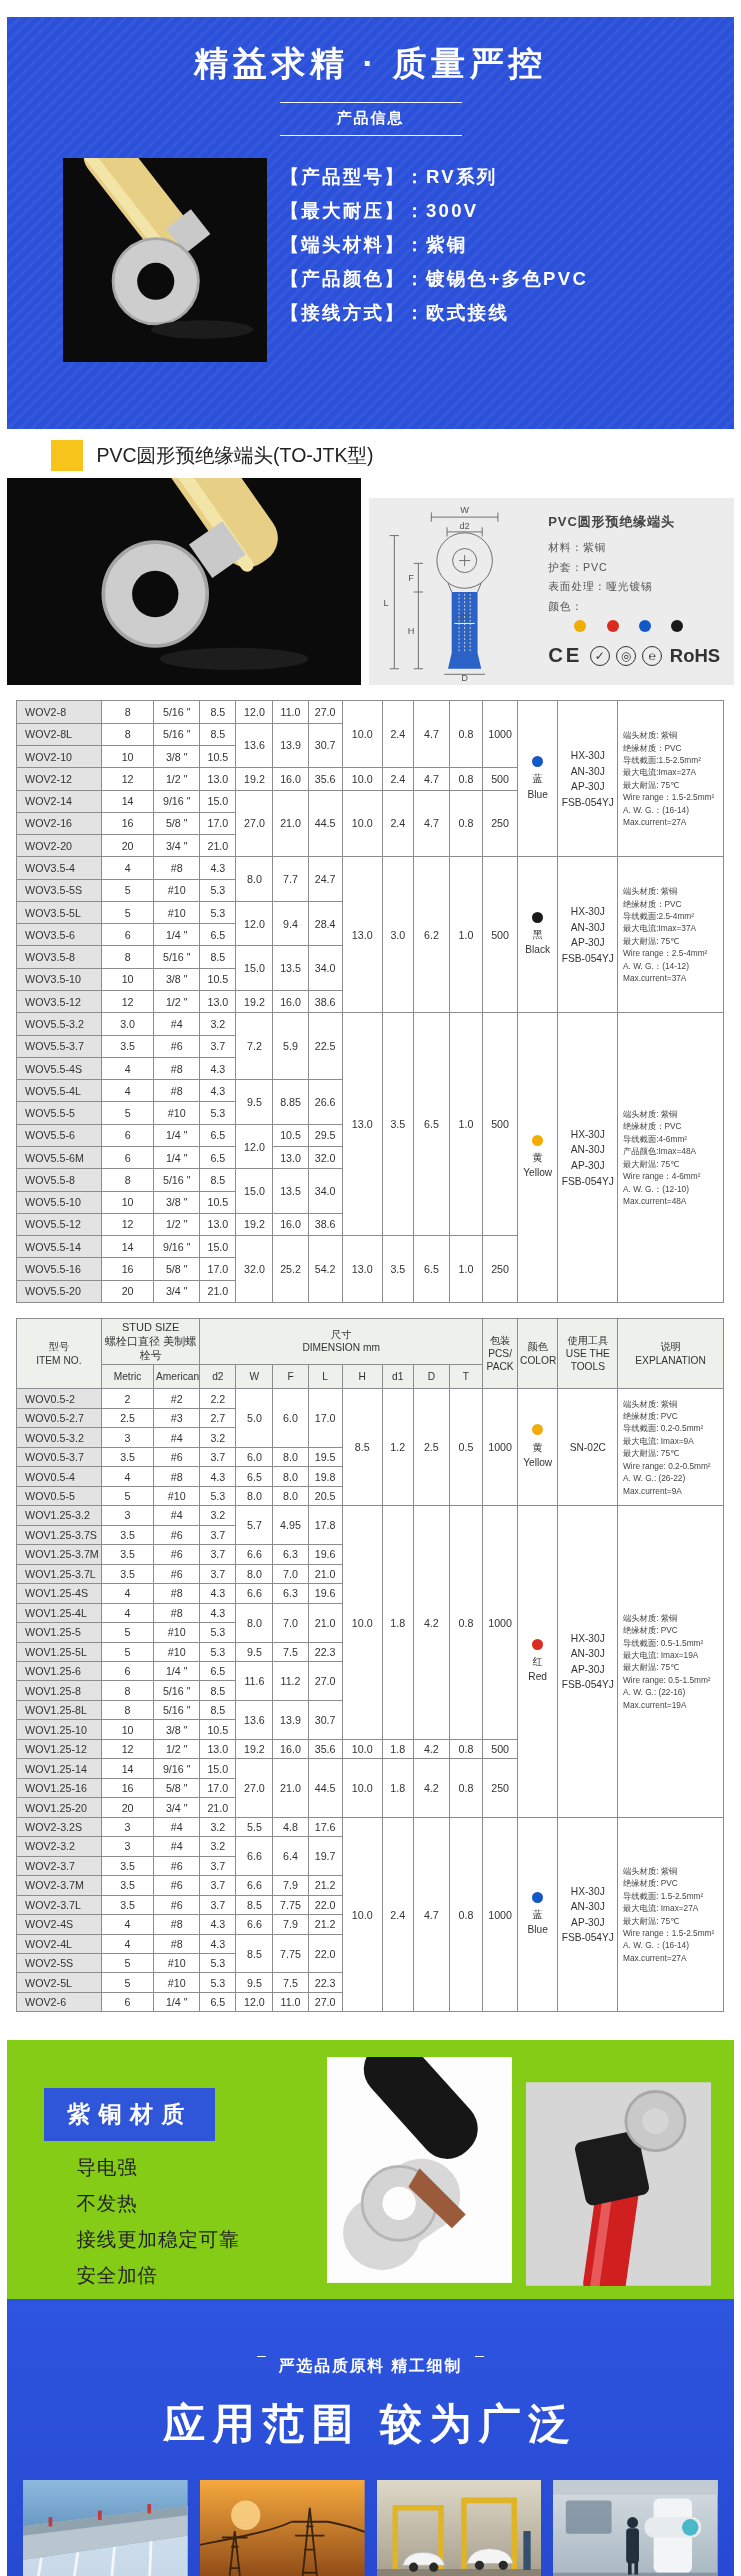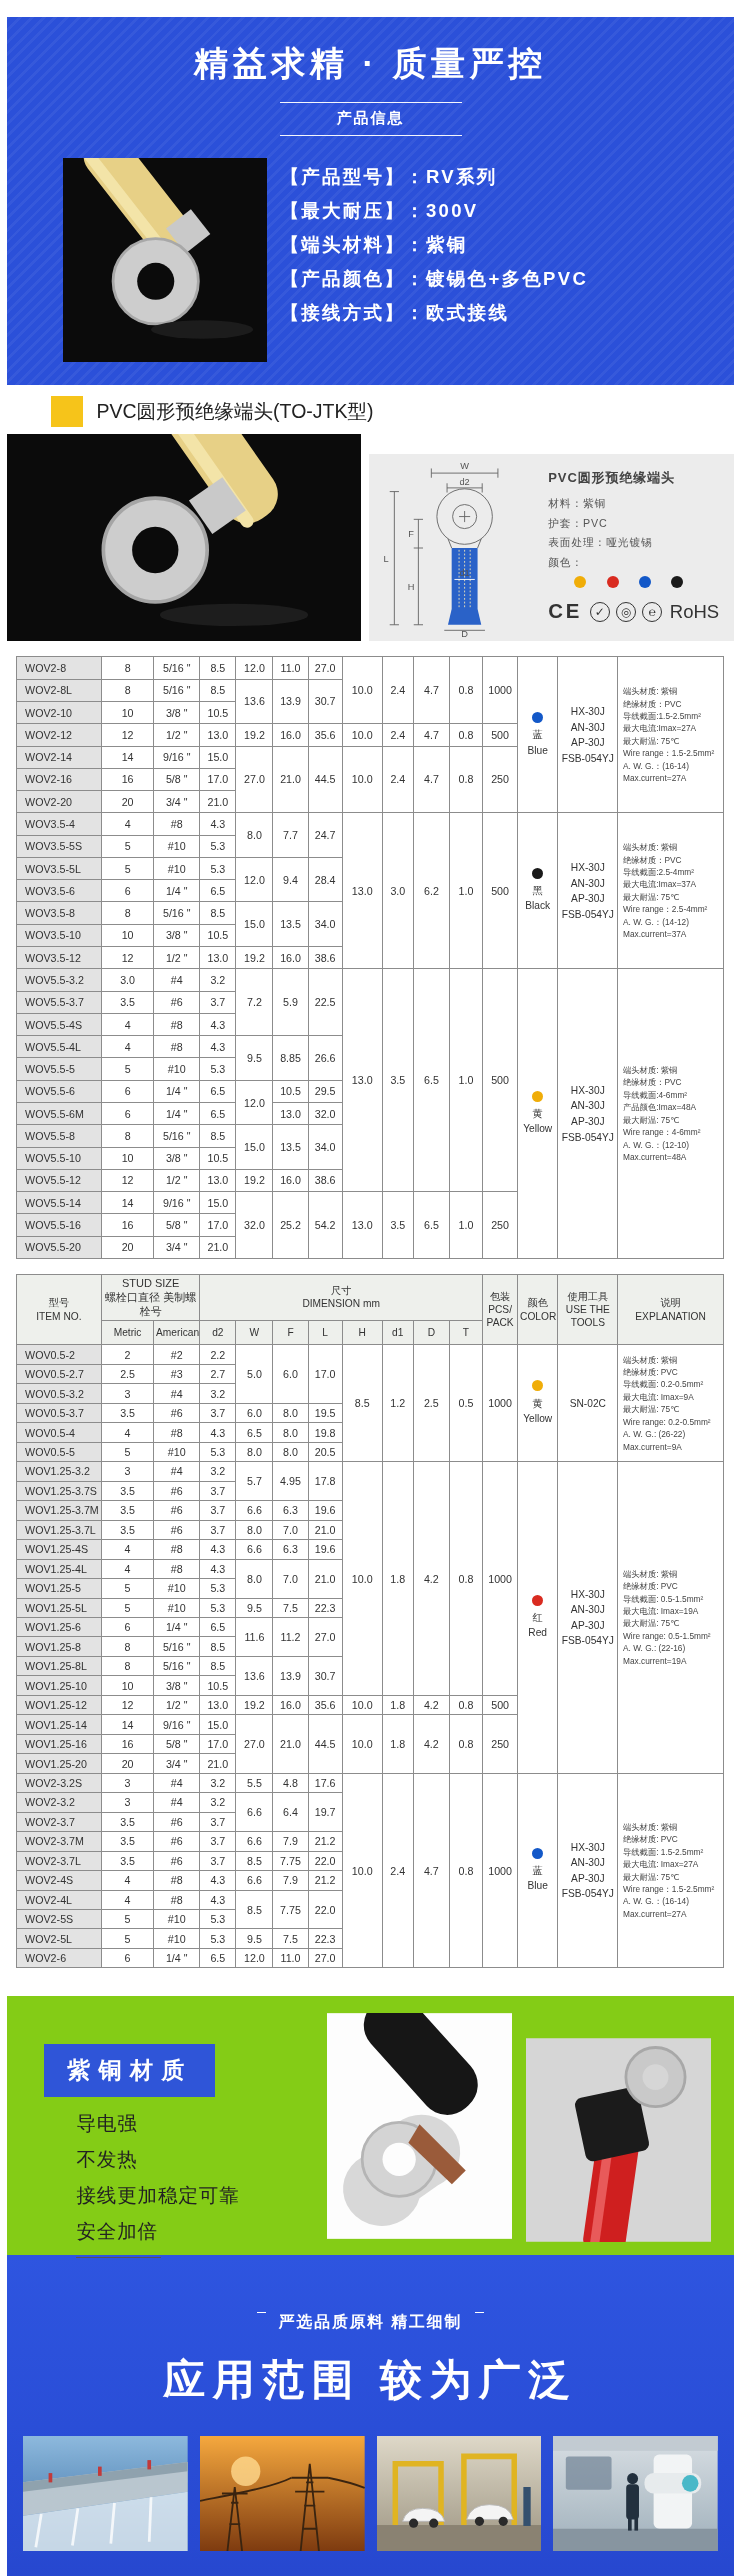--- a/index.html
+++ b/index.html
@@ -1,20 +1,20 @@
 <!DOCTYPE html>
 <html style="font-size:15px"><head>
 <meta charset="utf-8">
 <style>
   html,body{margin:0;padding:0;background:#fff;}
   body{width:741px;font-family:"Liberation Sans","DejaVu Sans",sans-serif;}
   .page{width:741px;overflow:hidden;background:#fff;}
 
   
-  .hero{margin:16.7px 7.4px 0;height:368px;background:#2b50d9;
+  .hero{margin:16.7px 7.4px 0;height:412px;background:#2b50d9;
         background-image:repeating-linear-gradient(135deg,rgba(255,255,255,.05) 0 2.8px,transparent 2.8px 8.3px);}
   .hero-title{text-align:center;color:#fff;font-size:34px;font-weight:bold;letter-spacing:4.6px;padding-top:24px;}
   .hero-badge{width:182px;margin:15px auto 0;text-align:center;color:#fff;font-size:15px;font-weight:bold;
               border-top:0.9px solid rgba(255,255,255,.95);border-bottom:0.9px solid rgba(255,255,255,.95);padding:6.5px 0;letter-spacing:1.9px;}
   .hero-body{display:flex;margin:22px 0 0 56px;}
   .hero-photo{width:204px;height:204px;background:#0b0b0b;flex:0 0 auto;}
   .hero-info{margin-left:13px;padding-top:1.9px;}
   .info-row{color:#fff;font-size:18.5px;font-weight:bold;line-height:34px;letter-spacing:2.3px;white-space:nowrap;}
 
   
@@ -30,21 +30,21 @@
   .dim-svg text{font-size:10px;fill:#555;font-family:"Liberation Sans",sans-serif;}
   .spec-text{margin-left:1.9px;padding-top:15px;}
   .spec-title{font-size:13px;font-weight:bold;color:#444;letter-spacing:0.9px;margin-bottom:7.4px;}
   .spec-line{font-size:10.7px;color:#555;line-height:19.5px;letter-spacing:0.9px;}
   .dots{margin:1.9px 0 0 26px;}
   .dot2{display:inline-block;width:12px;height:12px;border-radius:50%;margin-right:20.4px;}
   .certs{margin-top:9.3px;color:#333;display:flex;align-items:center;}
   .ce{font-size:20.4px;font-weight:bold;letter-spacing:2.8px;margin-right:7.4px;}
   .cmark{display:inline-block;width:18.5px;height:18.5px;border:1.9px solid #333;border-radius:50%;text-align:center;
          line-height:18.5px;font-size:12px;margin-right:5.6px;font-weight:bold;}
-  .rohs{font-size:18.5px;font-weight:normal;margin-left:1.9px;}
+  .rohs{font-size:18.5px;font-weight:bold;margin-left:1.9px;}
 
   
   .spec-table{border-collapse:collapse;table-layout:fixed;width:708px;margin:15px 0 0 15.8px;border:1.9px solid #777;}
   .spec-table td,.spec-table th{border:0.9px solid #8c8c8c;font-size:10.7px;color:#333;text-align:center;
       padding:0.9px 1.9px;background:#fff;overflow:hidden;font-weight:normal;vertical-align:middle;}
   .t1 td{height:19.5px;}
   .t2 td{height:16.7px;}
   .spec-table td.item{background:#e3e3e3;text-align:left;padding-left:8.3px;}
   .spec-table td.tools div{margin:4.6px 0;font-size:10.2px;}
   .spec-table td.expl{text-align:left;padding:3.7px 4.6px;}

